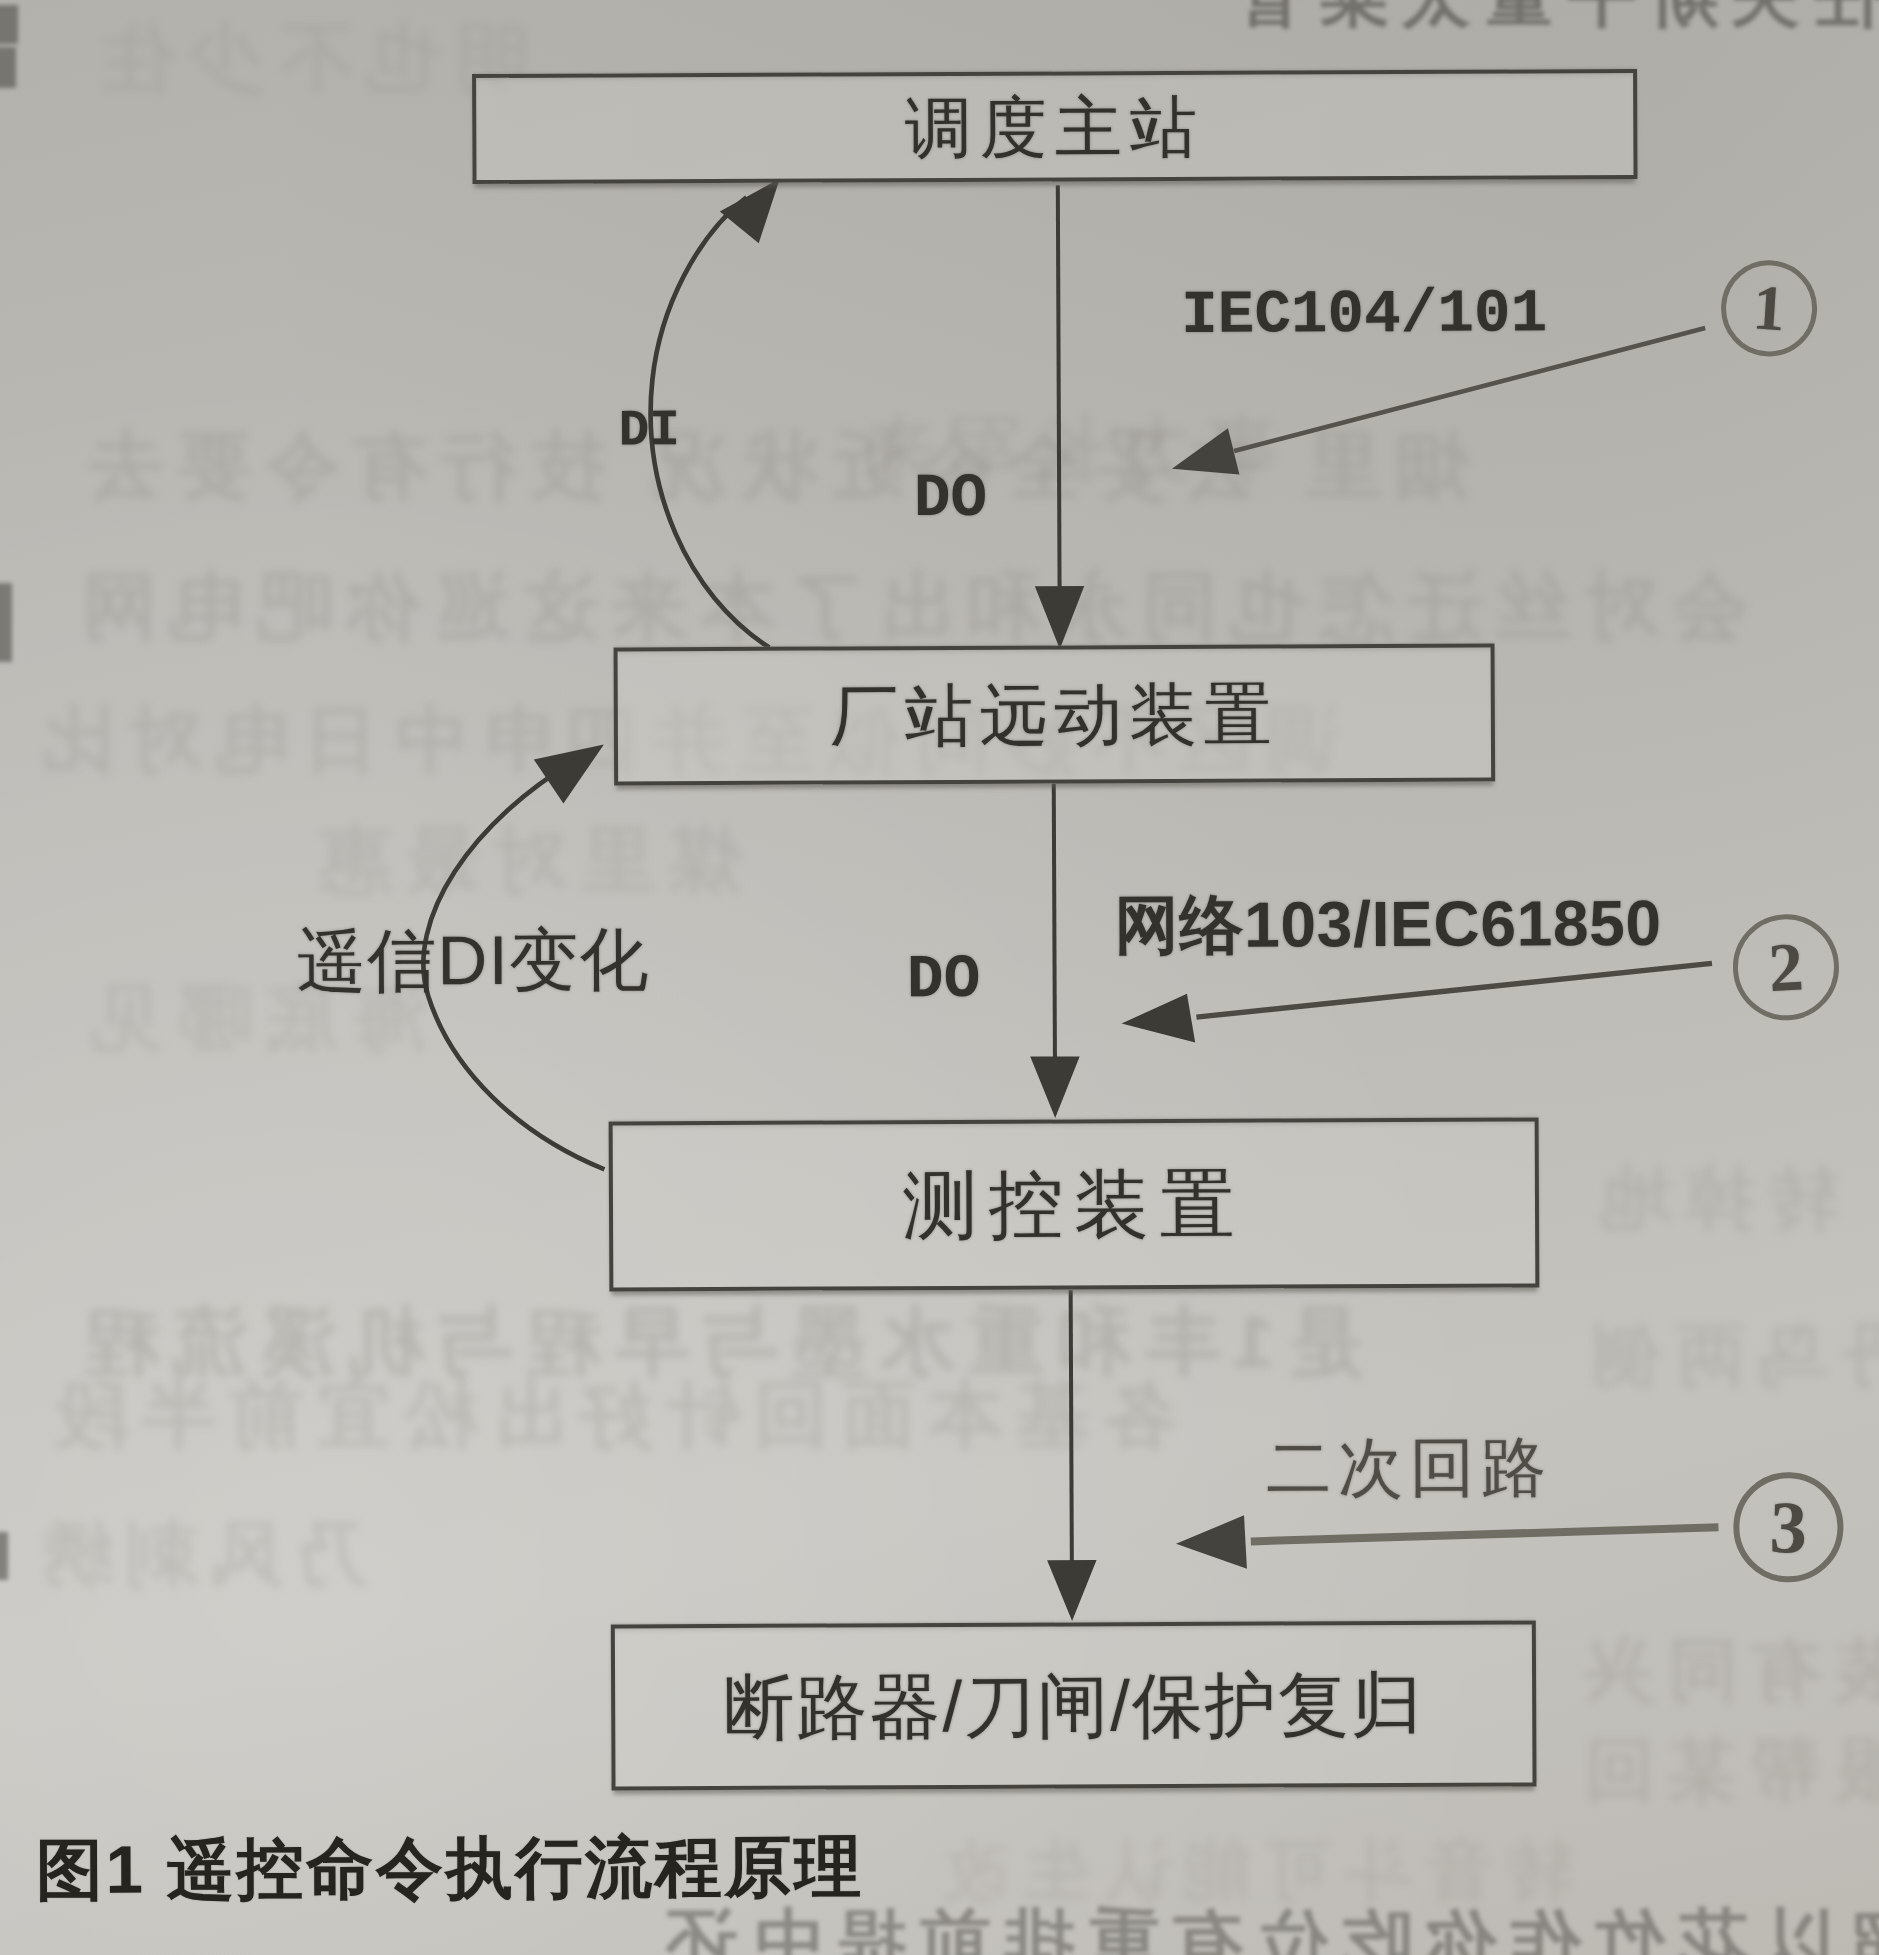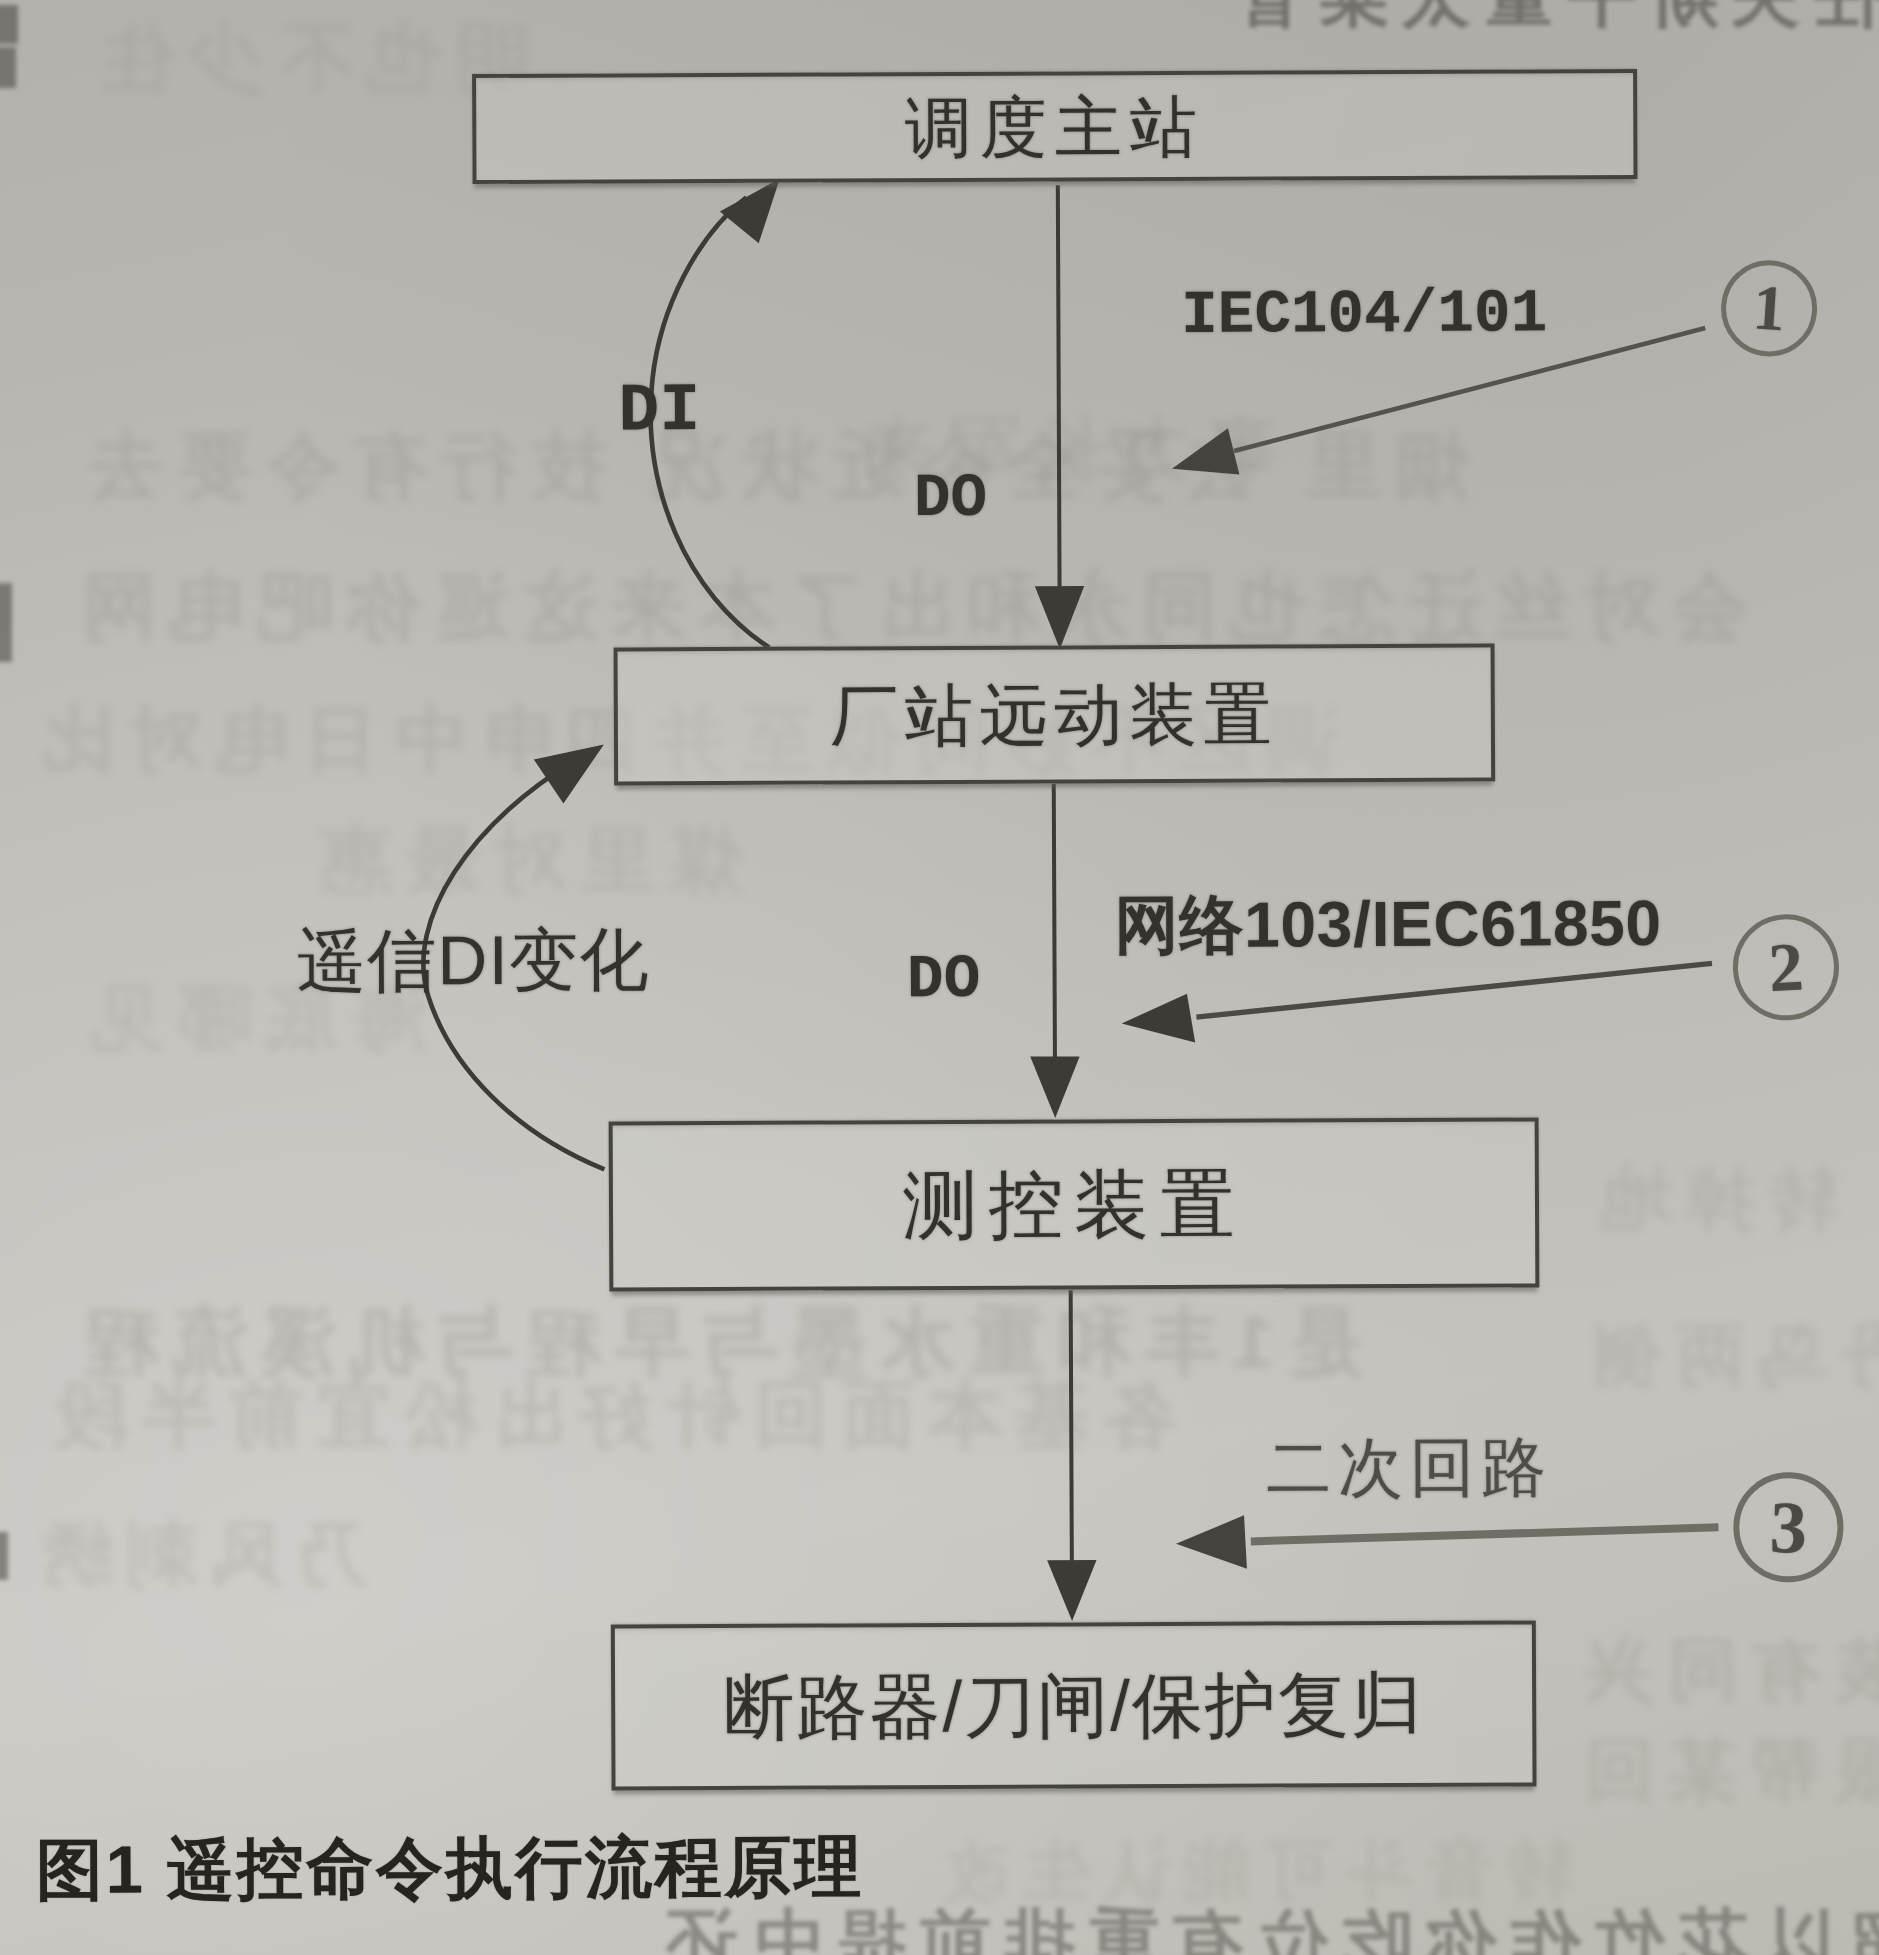--- a/index.html
+++ b/index.html
@@ -121,21 +121,21 @@
     <div class="node n2" style="left:615px; top:646px; width:881px; height:138px;">
       <span class="node-label">厂站远动装置</span>
     </div>
     <div class="node n3" style="left:608px; top:1120px; width:930px; height:170px;">
       <span class="node-label">测控装置</span>
     </div>
     <div class="node n4" style="left:608px; top:1623px; width:925px; height:166px;">
       <span class="node-label">断路器/刀闸/保护复归</span>
     </div>
 
-    <div class="lbl mono" style="left:621px; top:376px; font-size:68px;">DI</div>
+    <div class="lbl mono" style="left:621px; top:404px; font-size:51px;">DI</div>
     <div class="lbl mono" style="left:916px; top:468px; font-size:61px;">DO</div>
     <div class="lbl mono" style="left:1184px; top:286px; font-size:61px;">IEC104/101</div>
     <div class="lbl" style="left:297px; top:924px; font-size:69px; letter-spacing:1.3px;">遥信DI变化</div>
     <div class="lbl mono" style="left:907px; top:949px; font-size:61px;">DO</div>
     <div class="lbl" style="left:1115px; top:894px; font-size:64px; font-weight:600; letter-spacing:0.7px;">网络103/IEC61850</div>
     <div class="lbl" style="left:1264px; top:1437px; font-size:65px; letter-spacing:6.7px; color:#4f4d45;">二次回路</div>
 
     <div class="circle-callout" style="left:1724px; top:264px; width:96px; height:96px; font-size:64px; transform:rotate(4deg);">
       <span>1</span>
     </div>

